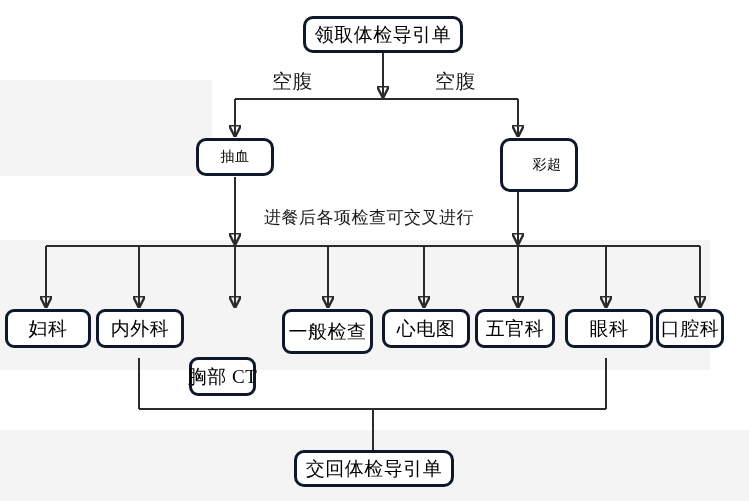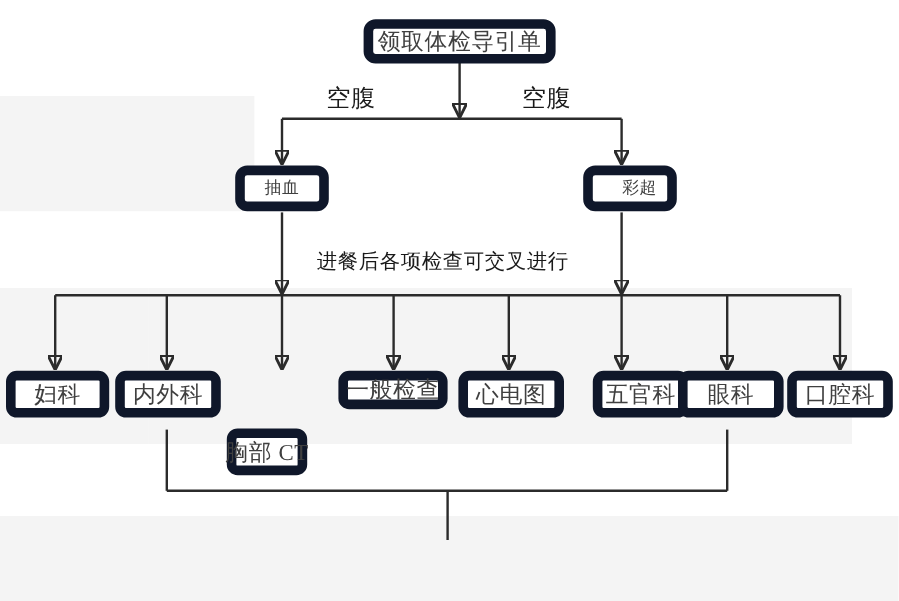--- a/index.html
+++ b/index.html
@@ -19,27 +19,27 @@
   }
   
   .tint {
     position: absolute;
     background: #f4f4f4;
     pointer-events: none;
   }
   .node {
     position: absolute;
     box-sizing: border-box;
-    border: 8px solid #0f172a;
+    border: 3px solid #0f172a;
     border-radius: 10px;
     background: #ffffff;
     display: flex;
     align-items: center;
     justify-content: center;
-    color: #404040;
+    color: #000000;
     letter-spacing: 0.5px;
     white-space: nowrap;
   }
   .node.big {
     font-size: 19px;
   }
   .node.mid {
     font-size: 14px;
   }
   .node.leaf {
@@ -112,45 +112,48 @@
   <div class="node big" style="left:303px; top:16px; width:160px; height:37px;">
     <span>领取体检导引单</span>
   </div>
 
   <div class="edge-label" style="left:272px; top:68px;">空腹</div>
   <div class="edge-label" style="left:435px; top:68px;">空腹</div>
 
   <div class="node mid" style="left:196px; top:138px; width:78px; height:38px;">
     <span>抽血</span>
   </div>
-  <div class="node mid" style="left:486px; top:138px; width:78px; height:38px;padding-left:16px;">
+  <div class="node mid" style="left:500px; top:138px; width:78px; height:54px;padding-left:16px;">
     <span>彩超</span>
   </div>
 
   <div class="edge-label" style="left:264px; top:206px; font-size:17px;">进餐后各项检查可交叉进行</div>
 
   <div class="node leaf" style="left:5px;   top:309px; width:86px; height:39px;">
     <span>妇科</span>
   </div>
   <div class="node leaf" style="left:96px;  top:309px; width:88px; height:39px;">
     <span>内外科</span>
   </div>
   <div class="node leaf" style="left:189px; top:309px; width:67px; height:39px;margin-top:48px;">
     <span>胸部 CT</span>
   </div>
-  <div class="node leaf" style="left:282px; top:309px; width:91px; height:32px;font-family:Liberation Serif, serif;">
+  <div class="node leaf" style="left:282px; top:309px; width:91px; height:45px;font-family:Liberation Serif, serif;">
     <span>一般检查</span>
   </div>
   <div class="node leaf" style="left:382px; top:309px; width:88px; height:39px;">
     <span>心电图</span>
   </div>
-  <div class="node leaf" style="left:494px; top:309px; width:80px; height:39px;">
+  <div class="node leaf" style="left:475px; top:309px; width:80px; height:39px;">
     <span>五官科</span>
   </div>
   <div class="node leaf" style="left:565px; top:309px; width:88px; height:39px;align-items:center;">
     <span>眼科</span>
   </div>
-  <div class="node leaf" style="left:656px; top:309px; width:88px; height:39px;">
+  <div class="node leaf" style="left:656px; top:309px; width:68px; height:39px;">
     <span>口腔科</span>
   </div>
 
+  <div class="node big" style="left:294px; top:450px; width:160px; height:37px;">
+    <span>交回体检导引单</span>
+  </div>
 
 </div>
 
 </body></html>

